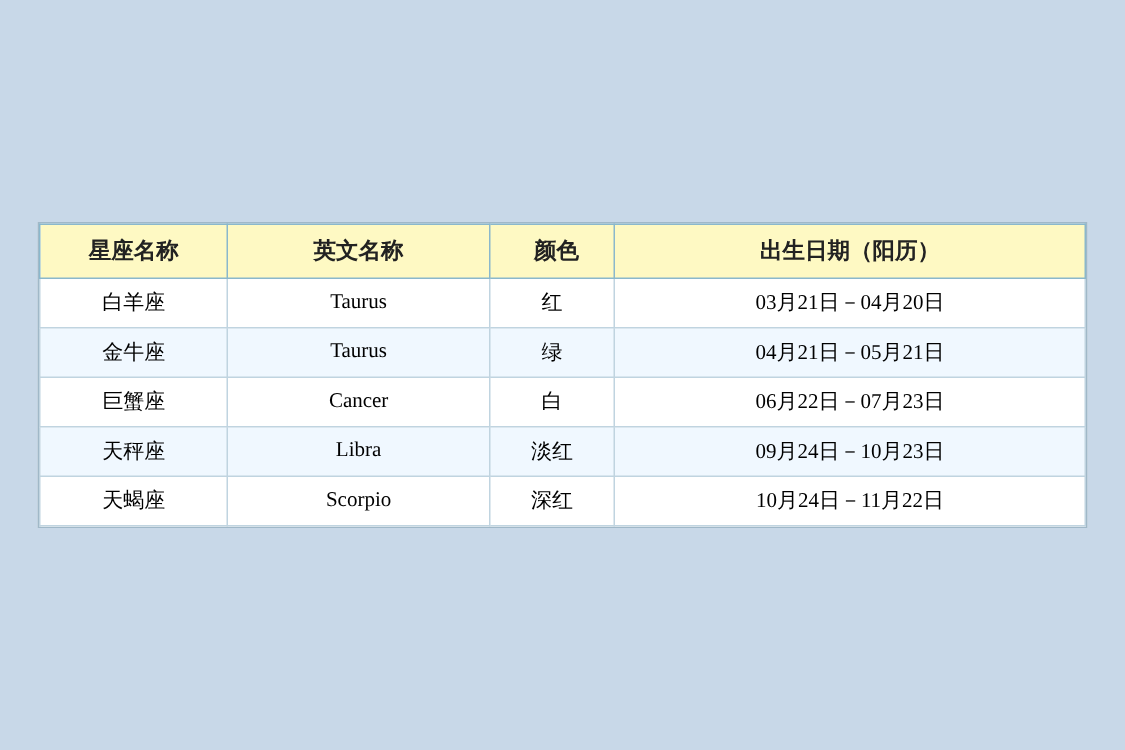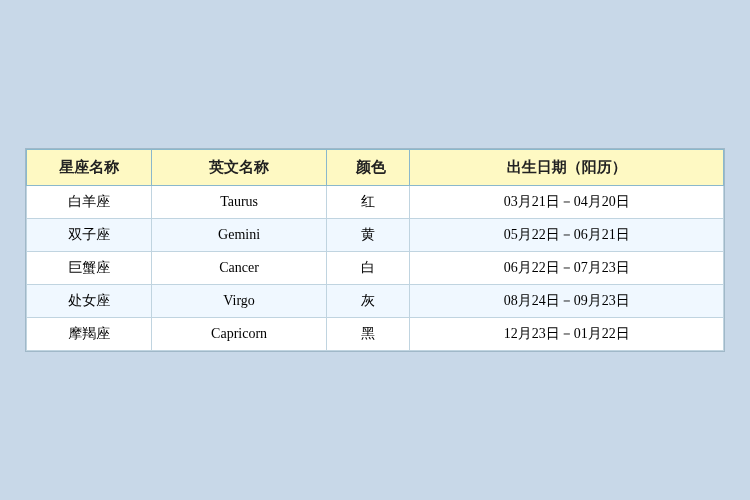--- a/index.html
+++ b/index.html
@@ -78,38 +78,38 @@
       </tr>
     </thead>
     <tbody id="table-body">
     <tr>
           <td>白羊座</td>
           <td>Taurus</td>
           <td>红</td>
           <td>03月21日－04月20日</td>
         </tr>
         <tr>
-          <td>双子座</td>
-          <td>Gemini</td>
-          <td>黄</td>
-          <td>05月22日－06月21日</td>
+          <td>金牛座</td>
+          <td>Taurus</td>
+          <td>绿</td>
+          <td>04月21日－05月21日</td>
         </tr>
         <tr>
           <td>巨蟹座</td>
           <td>Cancer</td>
           <td>白</td>
           <td>06月22日－07月23日</td>
         </tr>
         <tr>
-          <td>处女座</td>
-          <td>Virgo</td>
-          <td>灰</td>
-          <td>08月24日－09月23日</td>
+          <td>天秤座</td>
+          <td>Libra</td>
+          <td>淡红</td>
+          <td>09月24日－10月23日</td>
         </tr>
         <tr>
-          <td>摩羯座</td>
-          <td>Capricorn</td>
-          <td>黑</td>
-          <td>12月23日－01月22日</td>
+          <td>天蝎座</td>
+          <td>Scorpio</td>
+          <td>深红</td>
+          <td>10月24日－11月22日</td>
         </tr>
       </tbody>
   </table>
 </div>
 
 </body></html>

